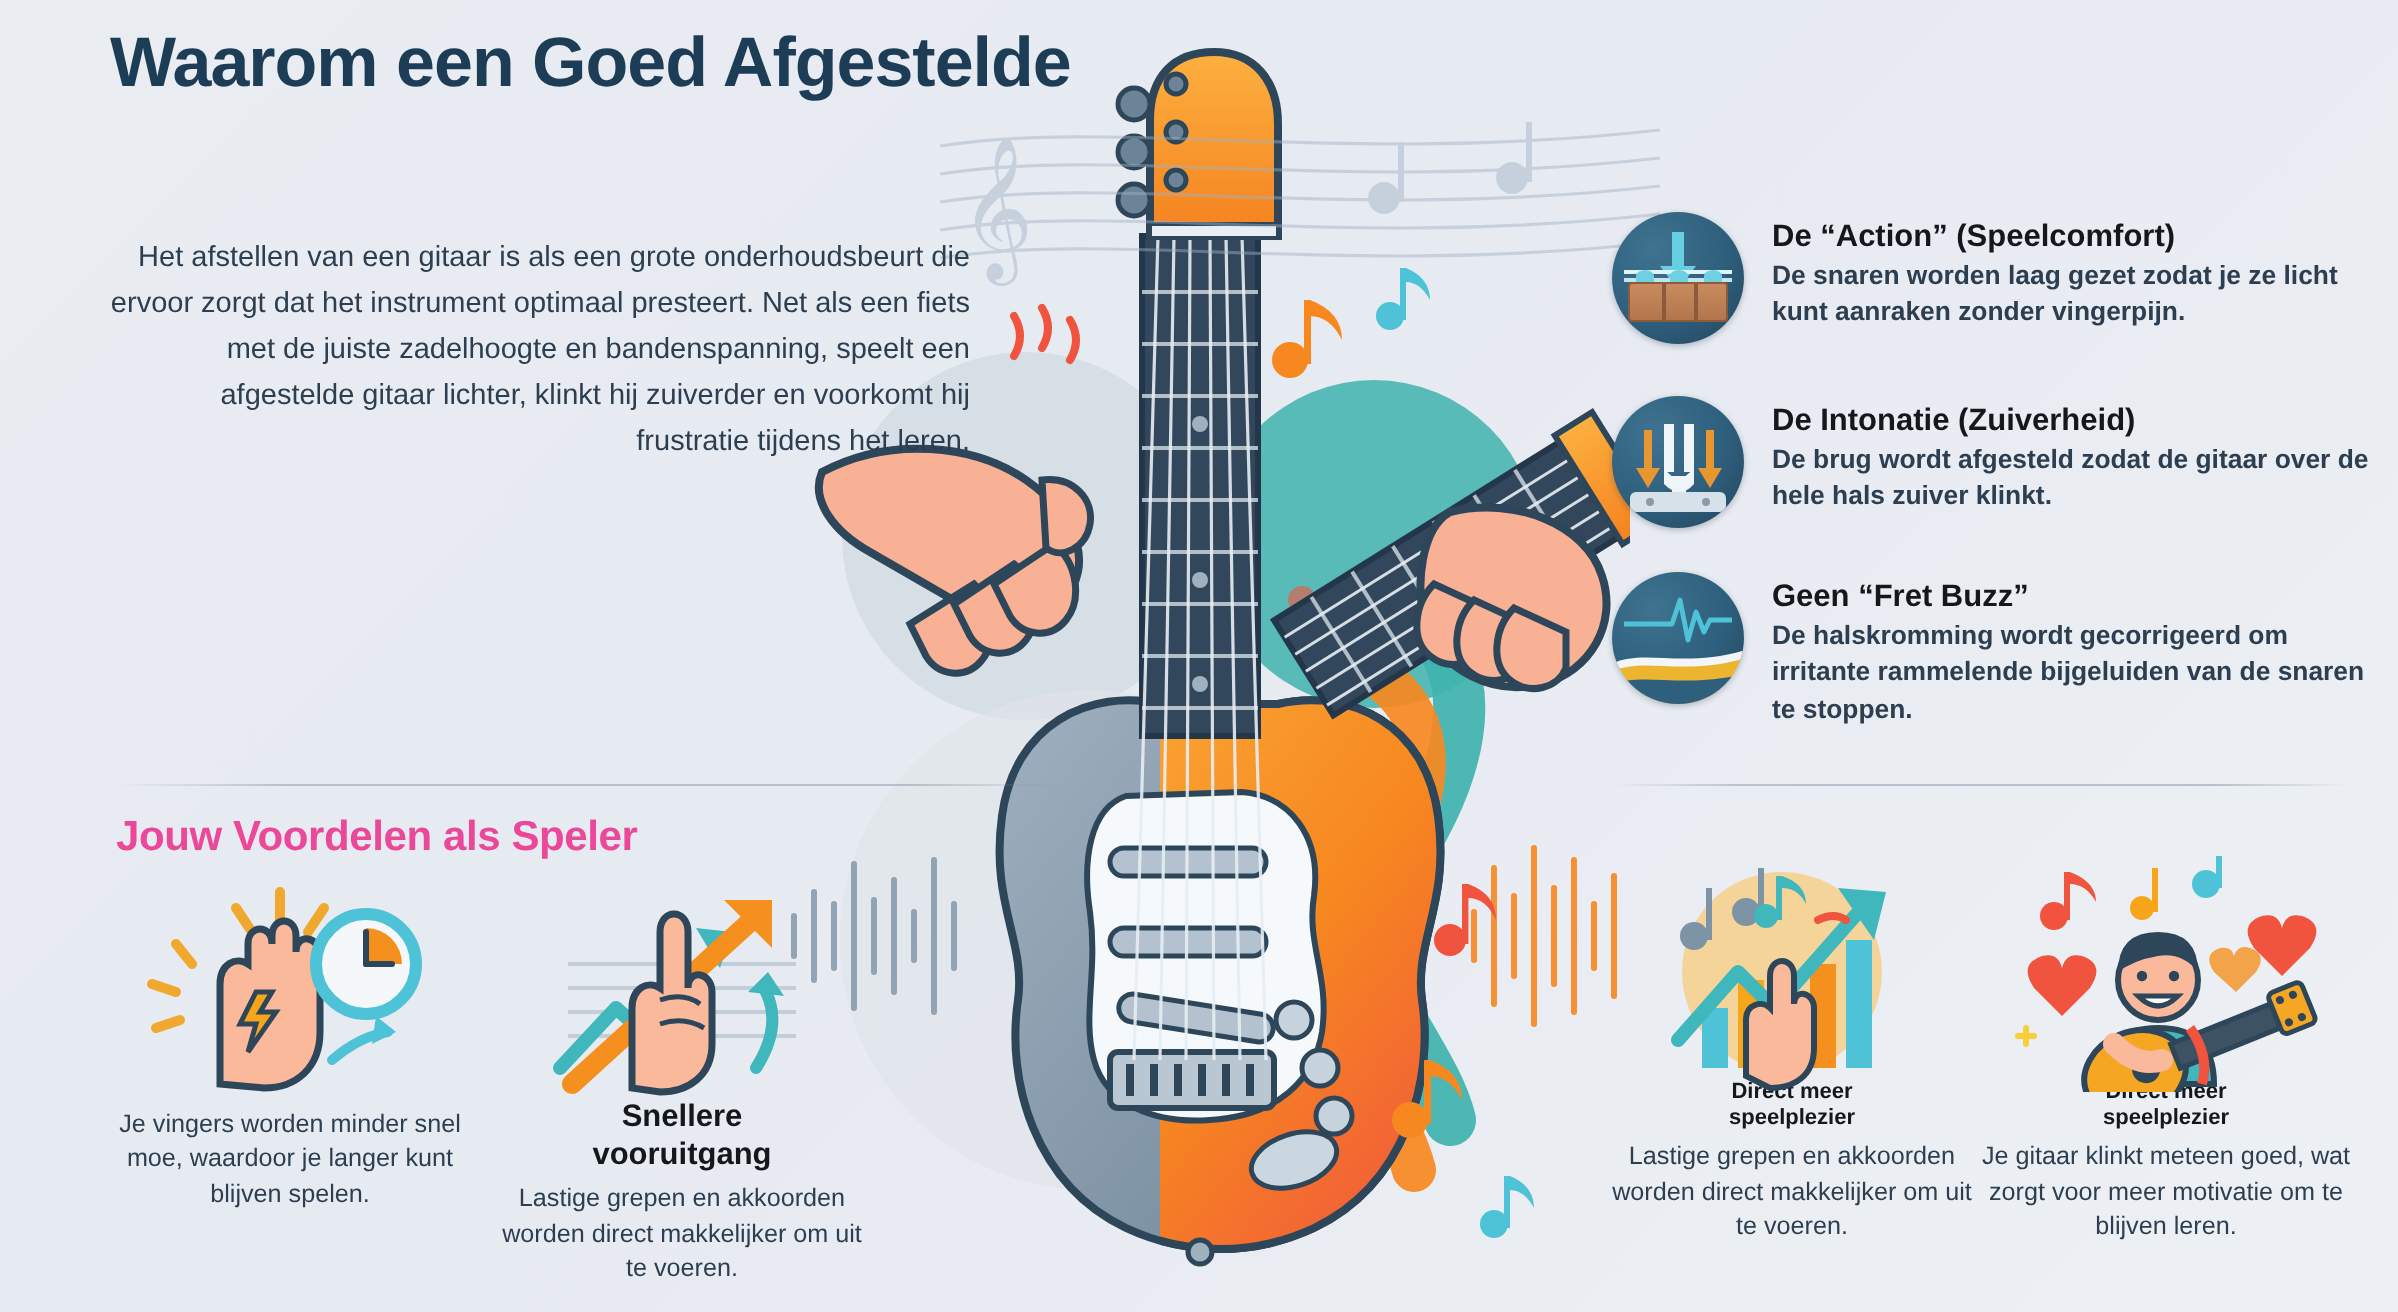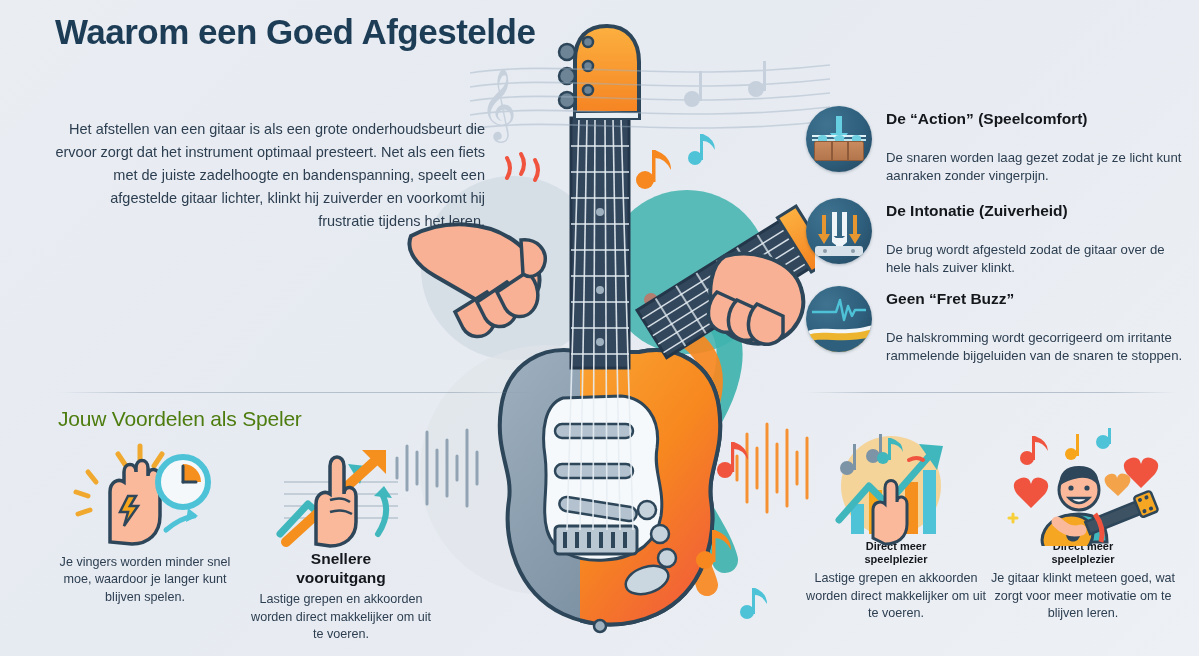--- a/index.html
+++ b/index.html
@@ -35,42 +35,42 @@
   .tech-item.i1 { top:198px; }
   .tech-item.i2 { top:286px; }
   .tech-icon {
     width:66px; height:66px; border-radius:50%; flex:0 0 66px;
     position:relative; overflow:hidden;
     background:radial-gradient(circle at 32% 28%,#3f7390 0%,#2e5f7d 55%,#24445c 100%);
     box-shadow:0 1px 3px rgba(20,40,60,.28);
   }
   .tech-txt { padding-top:4px; }
   .tech-title { font-size:15.5px; font-weight:bold; color:#14181c; line-height:1.2; }
-  .tech-desc { font-size:13.2px; line-height:1.42; color:#2c3e50; margin-top:20px; }
+  .tech-desc { font-size:13.2px; line-height:1.42; color:#2c3e50; margin-top:0;font-weight:bold; }
 
   
   .ico-action .arrow { position:absolute; left:50%; top:10px; transform:translateX(-50%); }
   .ico-action .board { position:absolute; left:8px; right:8px; bottom:11px; height:20px;
     background:linear-gradient(#c88a5e,#b3754c); border-radius:2px; border:1px solid #8d5b3a; }
   .ico-action .board:before { content:""; position:absolute; left:33%; top:0; bottom:0; width:2px; background:#8d5b3a; }
   .ico-action .board:after  { content:""; position:absolute; left:66%; top:0; bottom:0; width:2px; background:#8d5b3a; }
   .ico-action .strline { position:absolute; left:6px; right:6px; height:2px; background:#dff3f8; }
   .ico-action .s1 { bottom:35px; }
   .ico-action .s2 { bottom:31px; background:#bfe6ef; }
   .ico-action .dot { position:absolute; width:9px; height:6px; border-radius:50% 50% 0 0; background:#6fd0e2; bottom:31px; }
 
   
   .hr { height:1px; background:linear-gradient(90deg,rgba(120,140,160,0) 0%,rgba(120,140,160,.45) 18%,rgba(120,140,160,.45) 82%,rgba(120,140,160,0) 100%); }
   #hr-left  { left:58px;  top:392px; width:480px; }
   #hr-right { left:806px; top:392px; width:370px; }
 
   
   #ben-head {
     left:58px; top:407px; width:420px;
-    font-size:21px; font-weight:normal; color:#4d7c0f; letter-spacing:-.2px;
+    font-size:21px; font-weight:bold; color:#ec4899; letter-spacing:-.2px;
   }
   .card { width:186px; text-align:center; }
   .card .art { height:112px; position:relative; }
   .card h4 { font-size:15.5px; font-weight:bold; color:#14181c; line-height:1.2; }
   .card p  { font-size:12.6px; line-height:1.38; color:#2c3e50; margin-top:4px; }
   #card0 { left:52px;  top:438px; }
   #card1 { left:248px; top:438px; }
   #card2 { left:803px; top:428px; }
   #card3 { left:990px; top:428px; }
   #card2 h4,#card3 h4 { font-size:11px; }

